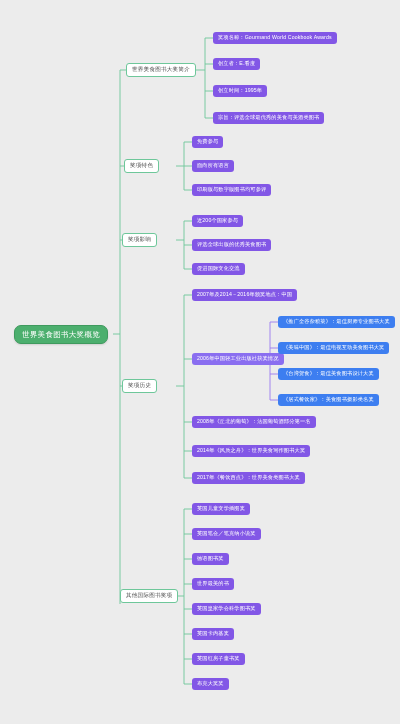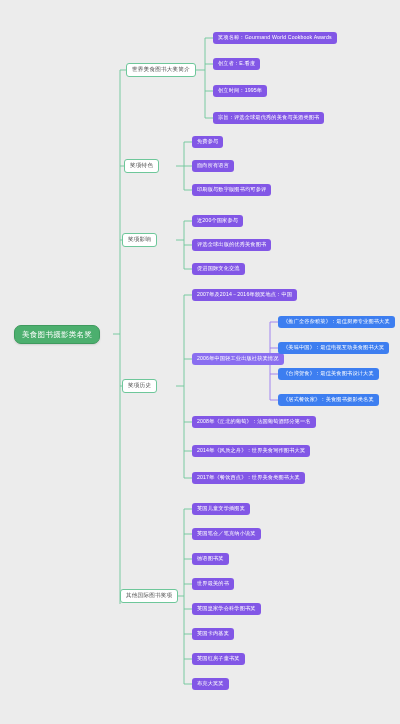--- a/index.html
+++ b/index.html
@@ -127,21 +127,21 @@
 
       <path d="M262,359 H270"></path>
       <path d="M270,322 V400"></path>
       <path d="M270,322 H278"></path>
       <path d="M270,348 H278"></path>
       <path d="M270,374 H278"></path>
       <path d="M270,400 H278"></path>
     </g>
   </svg>
 
-  <div class="node root" style="left:14px;top:325px;">美食图书摄影类名奖</div>
+  <div class="node root" style="left:14px;top:325px;">世界美食图书大奖概览</div>
 
   <div class="node branch" style="left:126px;top:63px;">世界美食图书大奖简介</div>
   <div class="node leaf" style="left:213px;top:32px;">奖项名称：Gourmand World Cookbook Awards</div>
   <div class="node leaf" style="left:213px;top:58px;">创立者：E.看度</div>
   <div class="node leaf" style="left:213px;top:85px;">创立时间：1995年</div>
   <div class="node leaf" style="left:213px;top:112px;">宗旨：评选全球最优秀的美食与美酒类图书</div>
 
   <div class="node branch" style="left:124px;top:159px;">奖项特色</div>
   <div class="node leaf" style="left:192px;top:136px;">免费参与</div>
   <div class="node leaf" style="left:192px;top:160px;">面向所有语言</div>

